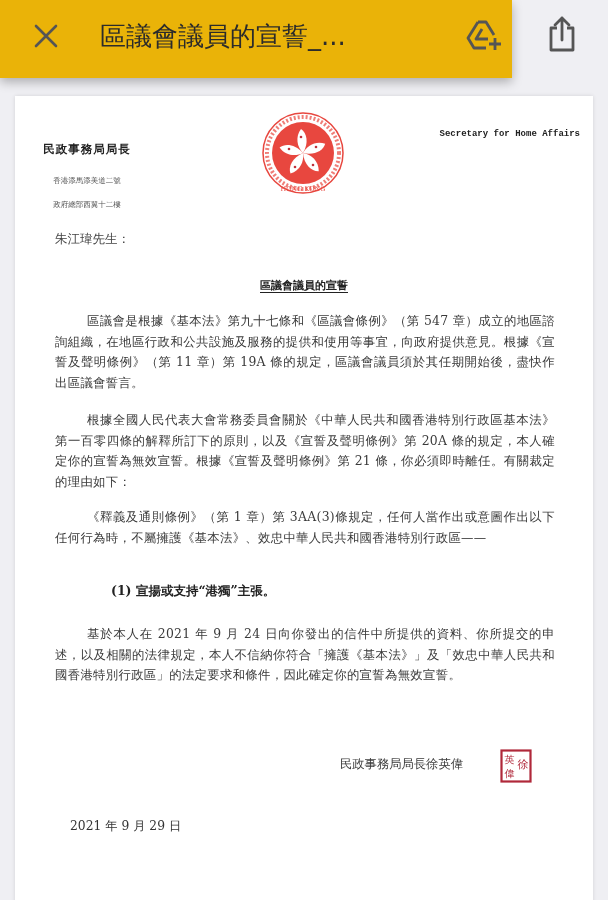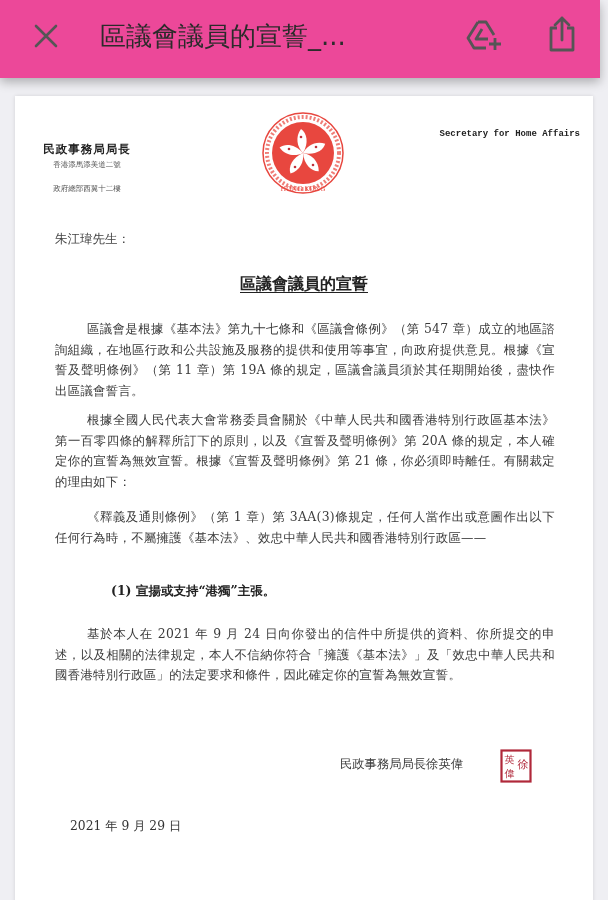--- a/index.html
+++ b/index.html
@@ -3,22 +3,22 @@
 <meta charset="utf-8">
 <style>
   html, body { margin: 0; padding: 0; }
   body {
     width: 608px; height: 900px; overflow: hidden;
     background: #efeff3;
     font-family: "DejaVu Sans", sans-serif;
     position: relative;
   }
   .topbar {
-    position: absolute; left: 0; top: 0; width: 600px; height: 78px;
-    background: #ec4899;
+    position: absolute; left: 0; top: 0; width: 512px; height: 78px;
+    background: #eab308;
     box-shadow: 0 4px 10px rgba(0,0,0,0.28);
     z-index: 5;
   }
   .topbar .close-btn {
     position: absolute; left: 26px; top: 16px; width: 40px; height: 40px;
     display: flex; align-items: center; justify-content: center; cursor: pointer;
   }
   .topbar .title {
     position: absolute; left: 100px; top: 16px; width: 310px; height: 40px;
     font-size: 26px; line-height: 40px; color: #2b2b2b;
@@ -36,49 +36,49 @@
     position: absolute; left: 15px; top: 96px; width: 578px; height: 810px;
     background: #ffffff;
     box-shadow: 0 0 4px rgba(0,0,0,0.12);
     color: #333;
   }
   .lh-left {
     position: absolute; left: 22px; top: 34px; width: 100px; text-align: center;
     font-family: "DejaVu Serif", serif; color: #222;
   }
   .lh-left .t1 { font-size: 11.5px; font-weight: bold; letter-spacing: 1px; margin-top: 12px; }
-  .lh-left .t2 { font-size: 7.5px; line-height: 11px; color: #555; margin-top: 2px; }
+  .lh-left .t2 { font-size: 7.5px; line-height: 11px; color: #555; margin-top: 18px; }
   .crest {
     position: absolute; left: 246px; top: 15px; width: 84px; height: 86px;
   }
   .lh-right {
     position: absolute; left: 410px; top: 33px; width: 155px; text-align: right;
     font-family: Liberation Mono, monospace; color: #222;
   }
   .lh-right .t1 { font-size: 9px; font-weight: bold; }
   .lh-right .t2 { font-size: 7.2px; line-height: 9.5px; color: #444; margin-top: 4px; }
 
   .salutation {
     position: absolute; left: 40px; top: 135px;
     font-family: "DejaVu Serif", serif; font-size: 12.5px; color: #444;
   }
   .doc-title {
     position: absolute; left: 0; top: 178px; width: 578px; text-align: center;
   }
   .doc-title span {
-    font-family: "DejaVu Serif", serif; font-size: 16px; font-weight: bold; color: #222;
+    font-family: "DejaVu Serif", serif; font-size: 11px; font-weight: bold; color: #222;
     text-decoration: underline; text-underline-offset: 3px;
   }
   .para {
     position: absolute; left: 40px; width: 500px;
     font-family: "DejaVu Serif", serif; font-size: 12.4px; line-height: 20.5px;
     color: #3a3a3a; text-indent: 32px; text-align: justify;
     letter-spacing: 0.3px;
   }
-  .p1 { top: 223px; }
+  .p1 { top: 215px; }
   .p2 { top: 314px; }
   .p3 { top: 411px; }
   .point {
     position: absolute; left: 96px; top: 487px;
     font-family: "DejaVu Serif", serif; font-size: 12.5px; font-weight: bold; color: #222;
   }
   .p4 { top: 528px; }
   .signature {
     position: absolute; left: 325px; top: 660px;
     font-family: "DejaVu Serif", serif; font-size: 12.3px; color: #3a3a3a;

